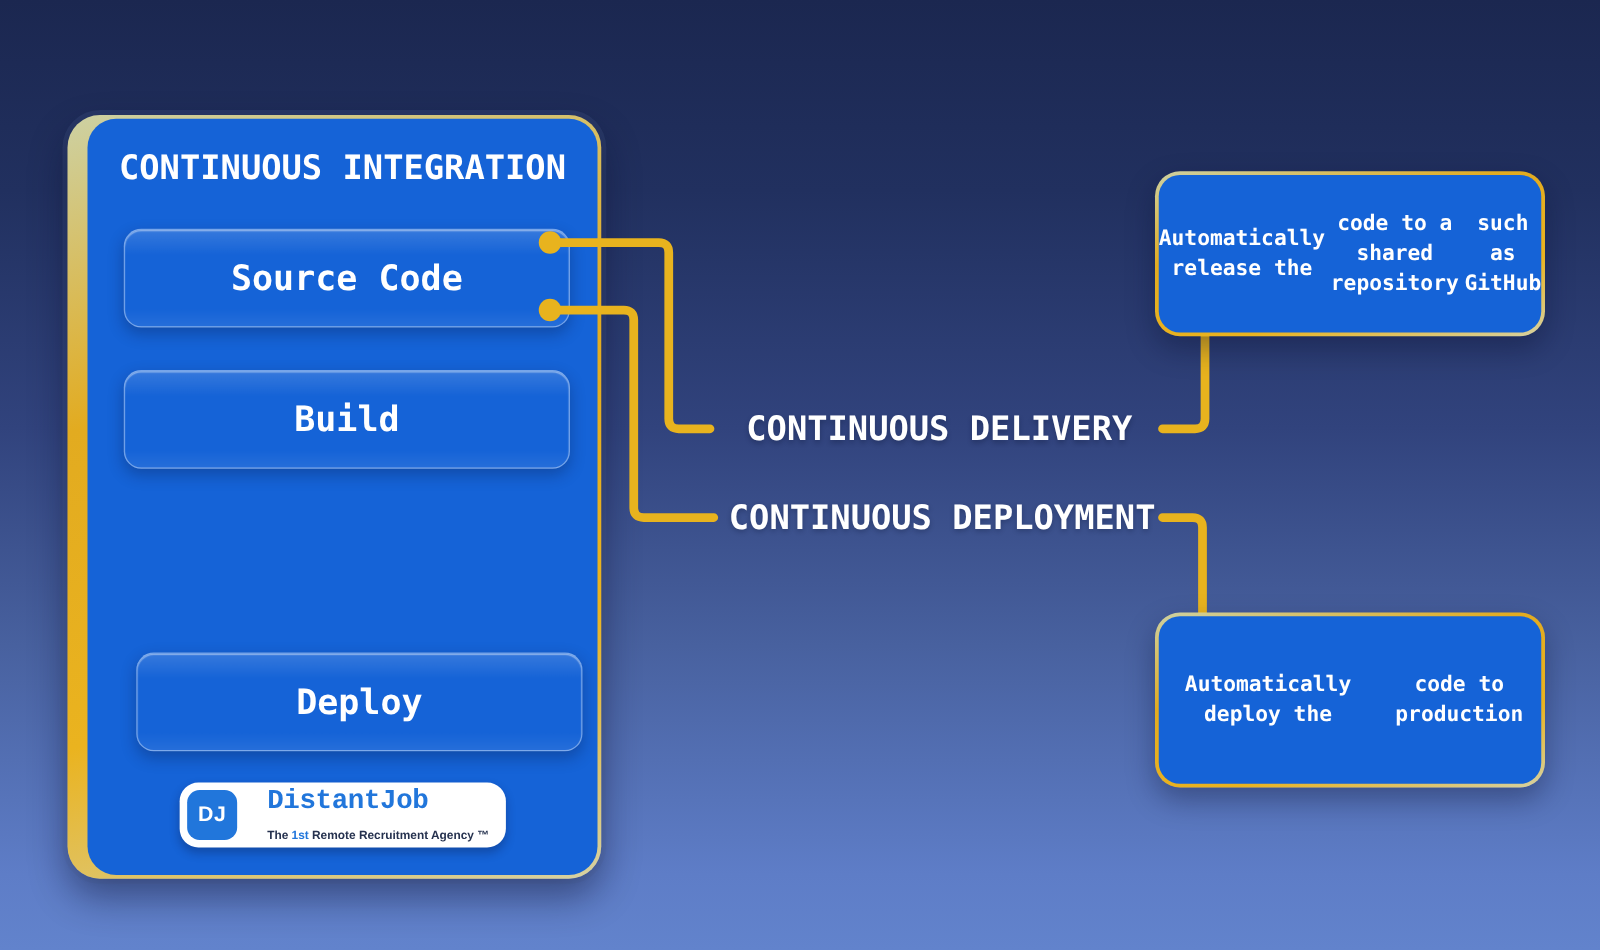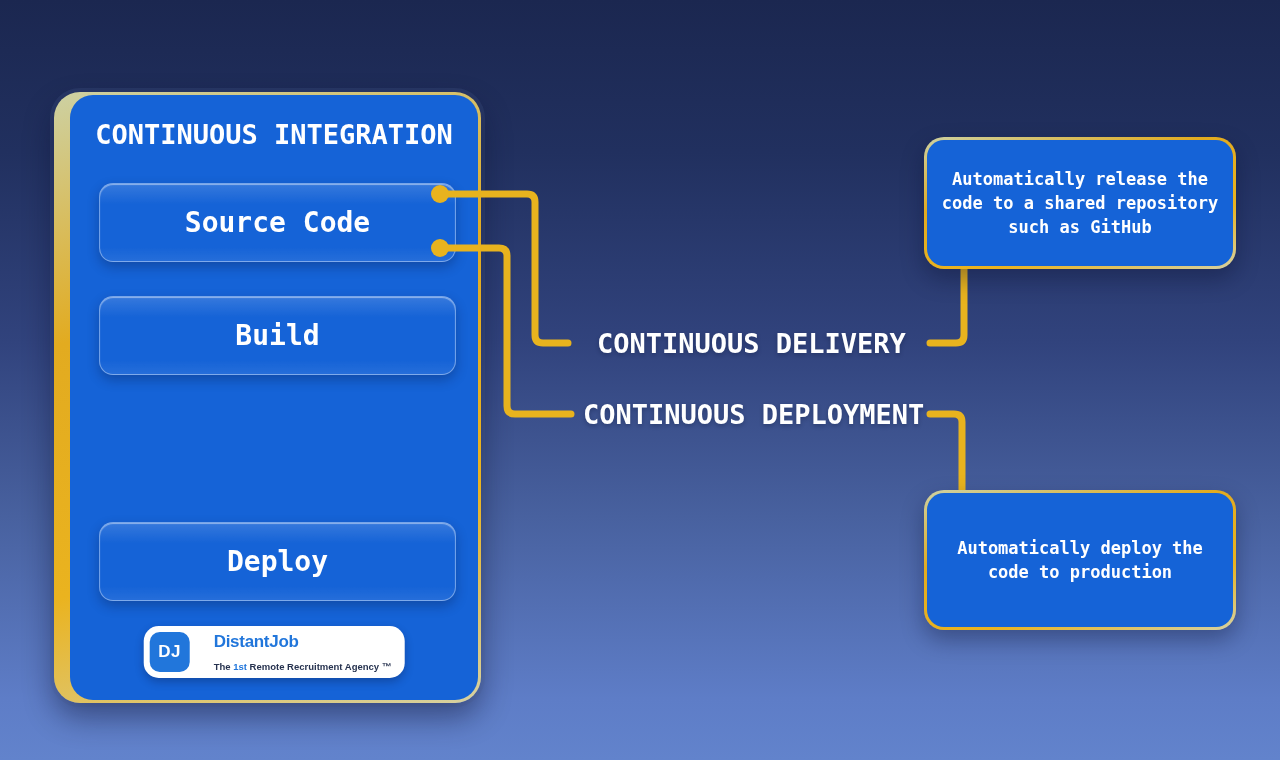--- a/index.html
+++ b/index.html
@@ -46,43 +46,43 @@
     box-shadow: 0 5px 12px rgba(8, 20, 60, 0.30), inset 0 1px 1px rgba(255,255,255,0.45);
     display: flex; align-items: center; justify-content: center;
     cursor: pointer;
   }
   .step-btn span {
     font-weight: bold; font-size: 28px; color: #FFFFFF; white-space: nowrap;
   }
   .step-1 { top: 88px; }
   .step-2 { top: 201px; }
   .step-3 { top: 314px; }
-  .step-4 { top: 427px; }
+  .step-4 { top: 427px; margin-left: 10px; }
 
   
   .logo-sticker {
     position: absolute; top: 531px; left: 50%; transform: translateX(-50%);
     height: 52px;
     background: #FFFFFF;
     border-radius: 15px;
     padding: 5px 13px 5px 6px;
     display: flex; align-items: center; gap: 24px;
     box-shadow: 0 4px 8px rgba(10, 20, 60, 0.30);
   }
   .dj-badge {
     width: 40px; height: 40px; border-radius: 10px;
     background: #2176DB;
     display: flex; align-items: center; justify-content: center;
     font-family: "Liberation Sans", sans-serif;
     font-weight: bold; font-size: 17px; color: #FFFFFF; letter-spacing: 0.5px;
   }
   .logo-text { display: flex; flex-direction: column; justify-content: center; }
   .logo-name {
-    font-family: Liberation Sans, sans-serif;
-    font-weight: bold; font-size: 17px; line-height: 1;
+    font-family: Liberation Mono, monospace;
+    font-weight: bold; font-size: 22px; line-height: 1;
     color: #2176DB; letter-spacing: -0.3px;
   }
   .logo-tagline {
     margin-top: 12px;
     font-family: "Liberation Sans", sans-serif;
     font-weight: bold; font-size: 9.5px; line-height: 1;
     color: #26324F; white-space: pre;
   }
   .logo-tagline .hl { color: #2176DB; }
 
@@ -102,21 +102,21 @@
   .deployment-label { left: 583px; top: 399px; }
 
   
   .callout { border-radius: 20px; box-shadow: 0 10px 22px rgba(8, 14, 45, 0.35); }
   .callout-1 { left: 924px; top: 137px; width: 312px; height: 132px; }
   .callout-2 { left: 924px; top: 490px; width: 312px; height: 140px; }
   .callout-inner {
     width: 100%; height: 100%;
     border-radius: 17px;
     background: #1563D7;
-    display: flex; flex-direction: column; align-items: center; justify-content: center;
+    display: flex; flex-direction: row; align-items: center; justify-content: center;
     color: #FFFFFF; font-weight: bold; font-size: 17px; line-height: 24px;
     text-align: center;
   }
 </style>
 </head>
 <body>
 
 <div class="stage">
 
   <div class="gold-frame panel-frame">

